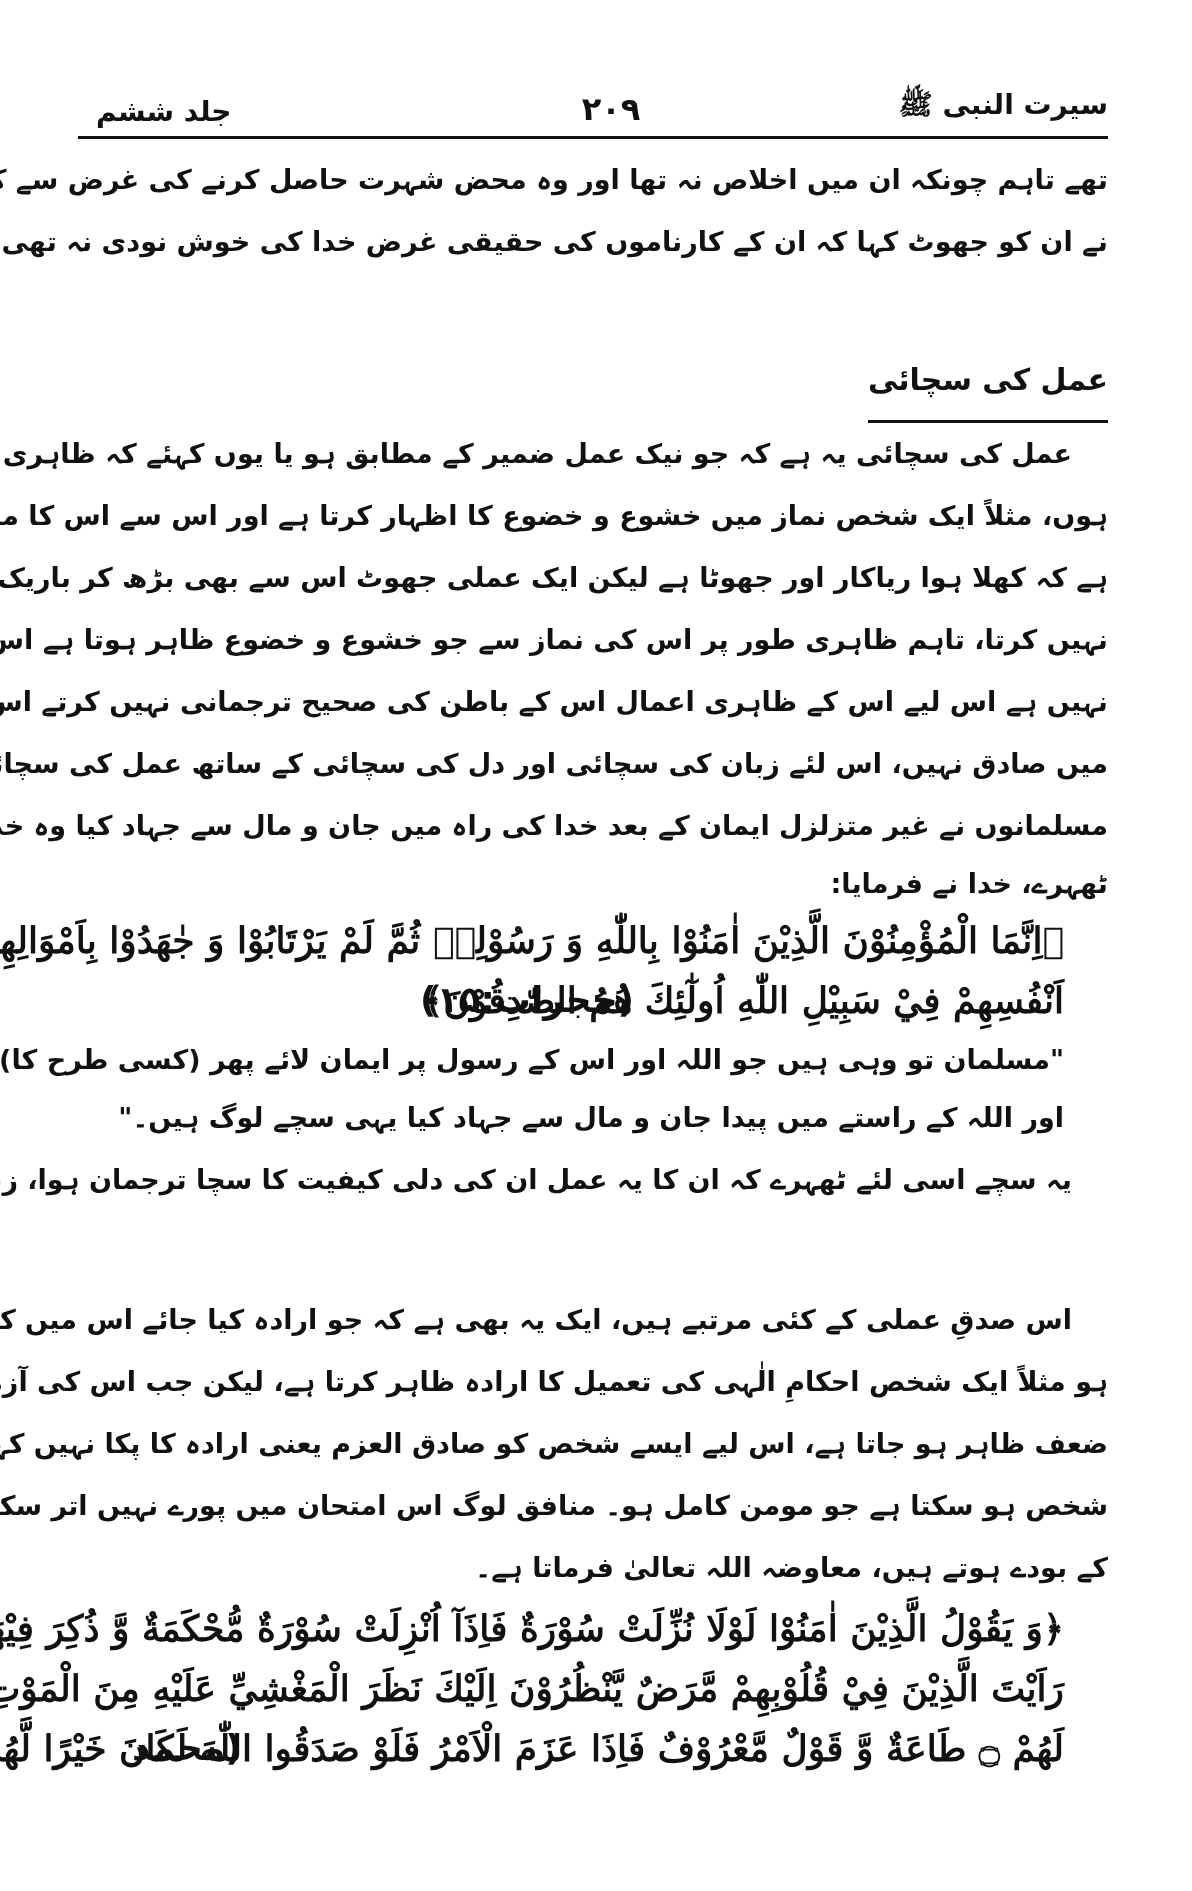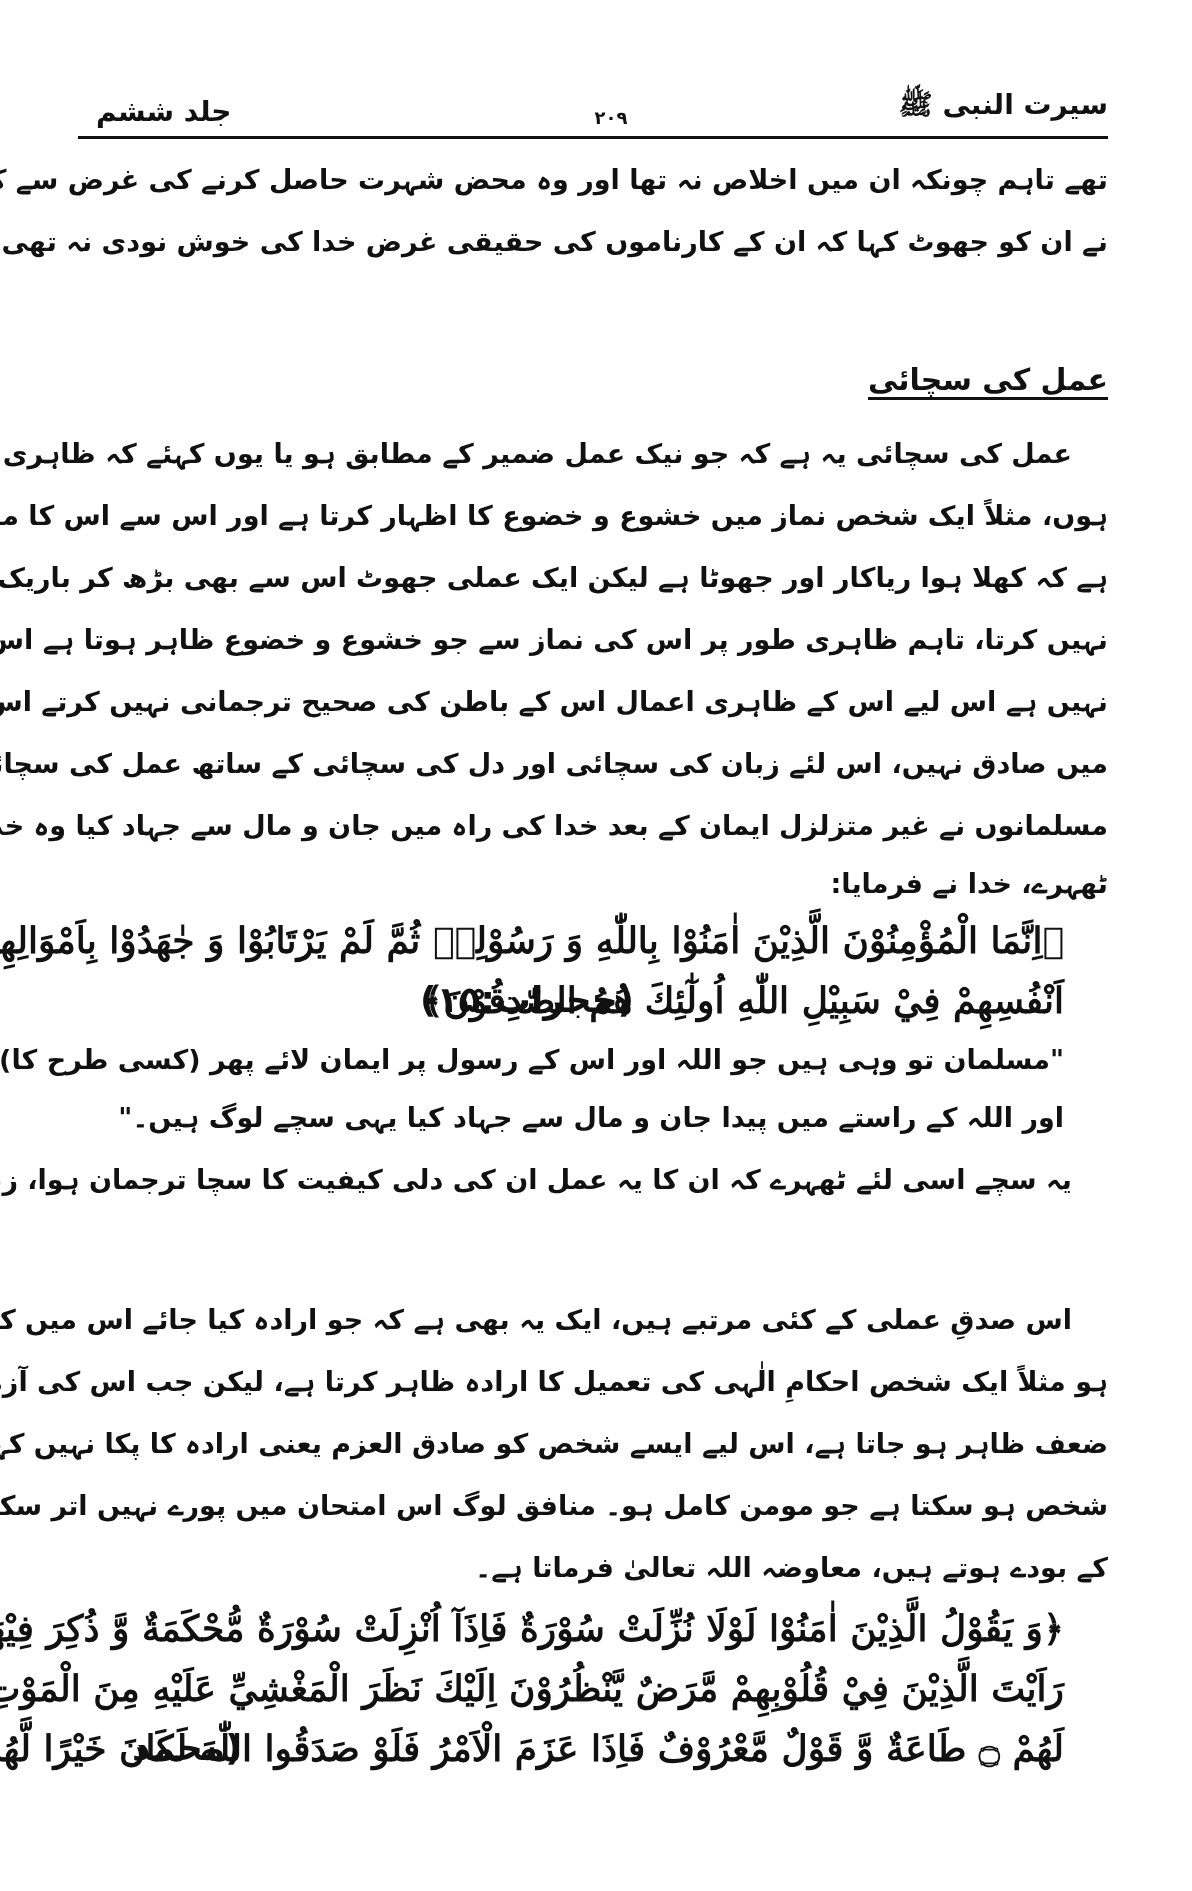--- a/index.html
+++ b/index.html
@@ -2,29 +2,29 @@
 <html><head>
 <meta charset="utf-8">
 <style>
   html, body { margin:0; padding:0; background:#ffffff; }
   body { width:1192px; height:1891px; position:relative; overflow:hidden;
          font-family:"DejaVu Sans", sans-serif; color:#111; }
   .page { position:absolute; left:0; top:0; width:1192px; height:1891px; }
   .hdr { position:absolute; top:88px; left:78px; width:1030px; height:44px; }
   .hdr span { position:absolute; bottom:4px; font-size:28px; font-weight:bold; direction:rtl;margin-left:18px; }
   .hdr .title { right:0; }
-  .hdr .pagenum { left:50%; transform:translateX(-50%); font-size:18px; }
+  .hdr .pagenum { left:50%; transform:translateX(-50%); font-size:32px; }
   .hdr .vol { left:0; }
   .rule { position:absolute; top:136px; left:78px; width:1030px; height:3px; background:#111; }
   .line { position:absolute; right:84px; direction:rtl; text-align:justify; text-align-last:justify;
           font-size:27px; font-weight:bold; line-height:40px; white-space:nowrap; }
   .full { left:82px; }
   .last { text-align-last:right; }
   .heading { position:absolute; right:84px; top:362px; font-size:30px; font-weight:bold; direction:rtl;
-             border-bottom:3px solid #111; padding-bottom:0; }
+             border-bottom:3px solid #111; padding-bottom:23px; }
   .ayah { position:absolute; direction:rtl; font-family:"DejaVu Serif", serif; font-size:36px;
           font-weight:bold; line-height:40px; white-space:nowrap; text-align:justify; text-align-last:justify; }
   .trans { position:absolute; direction:rtl; font-size:36px; font-weight:bold; line-height:40px; white-space:nowrap; }
 </style>
 </head>
 <body>
 
 <div class="page">
 
   <div class="hdr">

